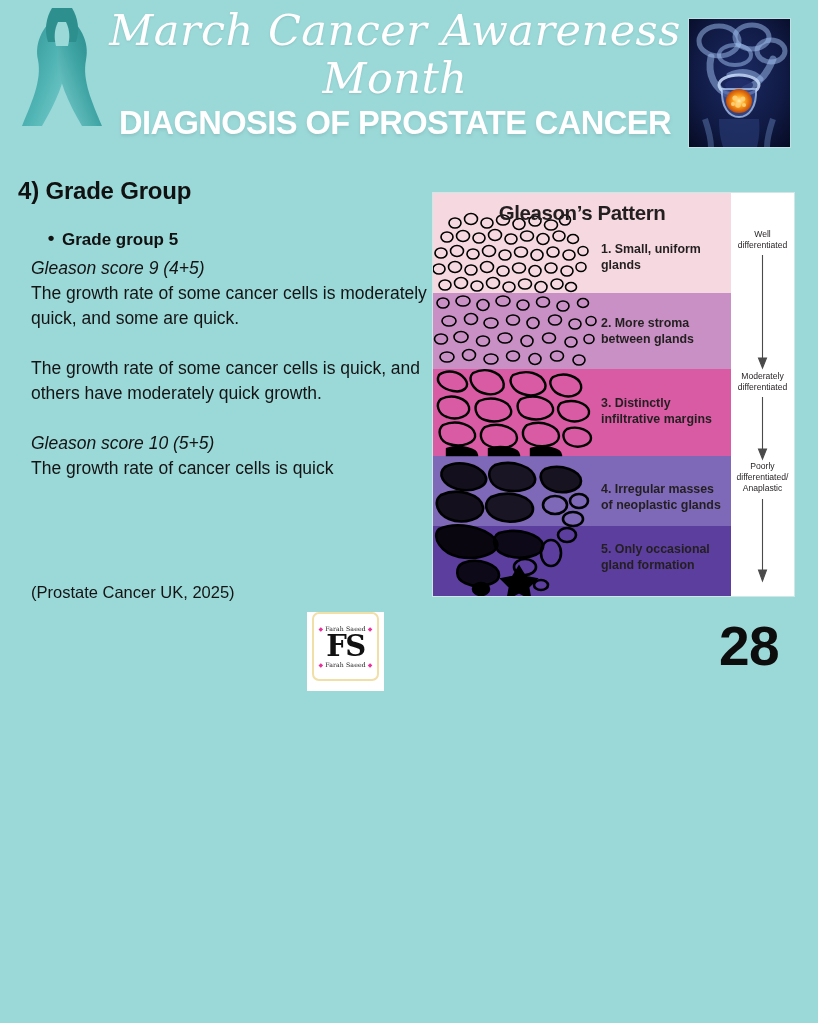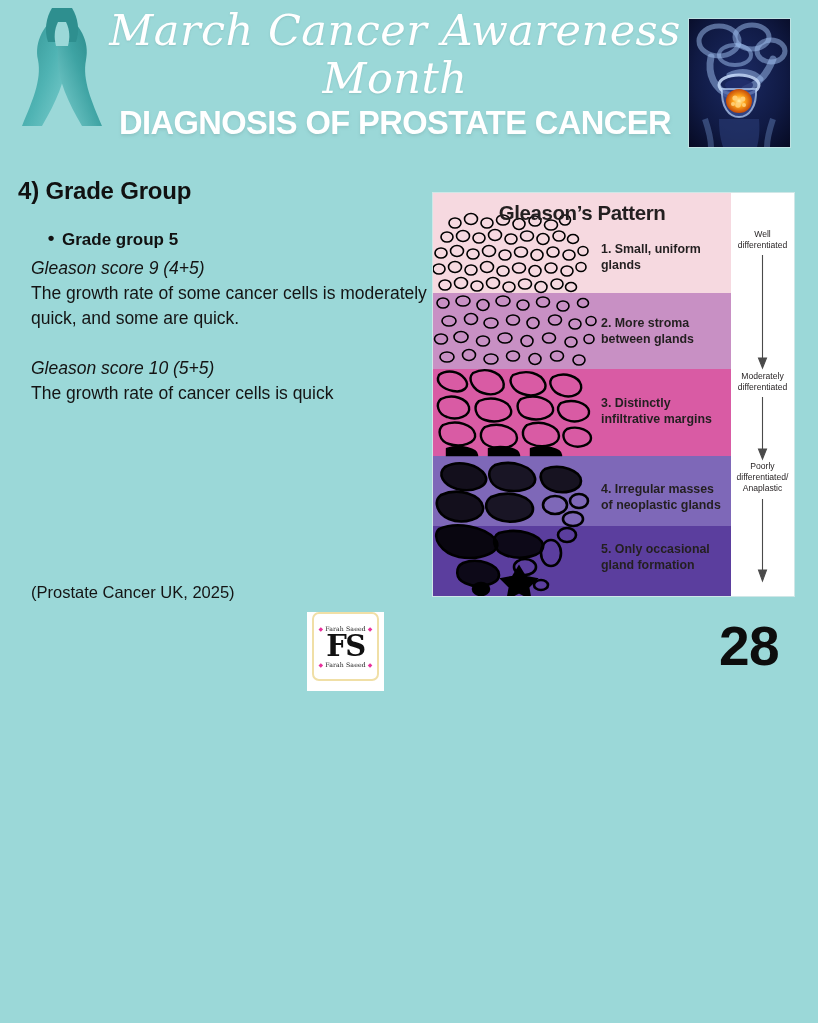--- a/index.html
+++ b/index.html
@@ -347,20 +347,21 @@
 <div class="bullet-row">
   <span class="dot">•</span><span>Grade group 5</span>
 </div>
 
 <div class="body-col">
   <div class="gs-block">
     <span class="gs-label">Gleason score 9 (4+5)</span>
     <span class="gs-text">The growth rate of some cancer cells is moderately quick, and some are quick.</span>
   </div>
   <div class="gs-block">
+    <span class="gs-text">The growth rate of some cancer cells is quick, and others have moderately quick growth.</span>
   </div>
   <div class="gs-block">
     <span class="gs-label">Gleason score 10 (5+5)</span>
     <span class="gs-text">The growth rate of cancer cells is quick</span>
   </div>
 </div>
 
 <div class="citation">(Prostate Cancer UK, 2025)</div>
 
 <div class="logo-wrap">

